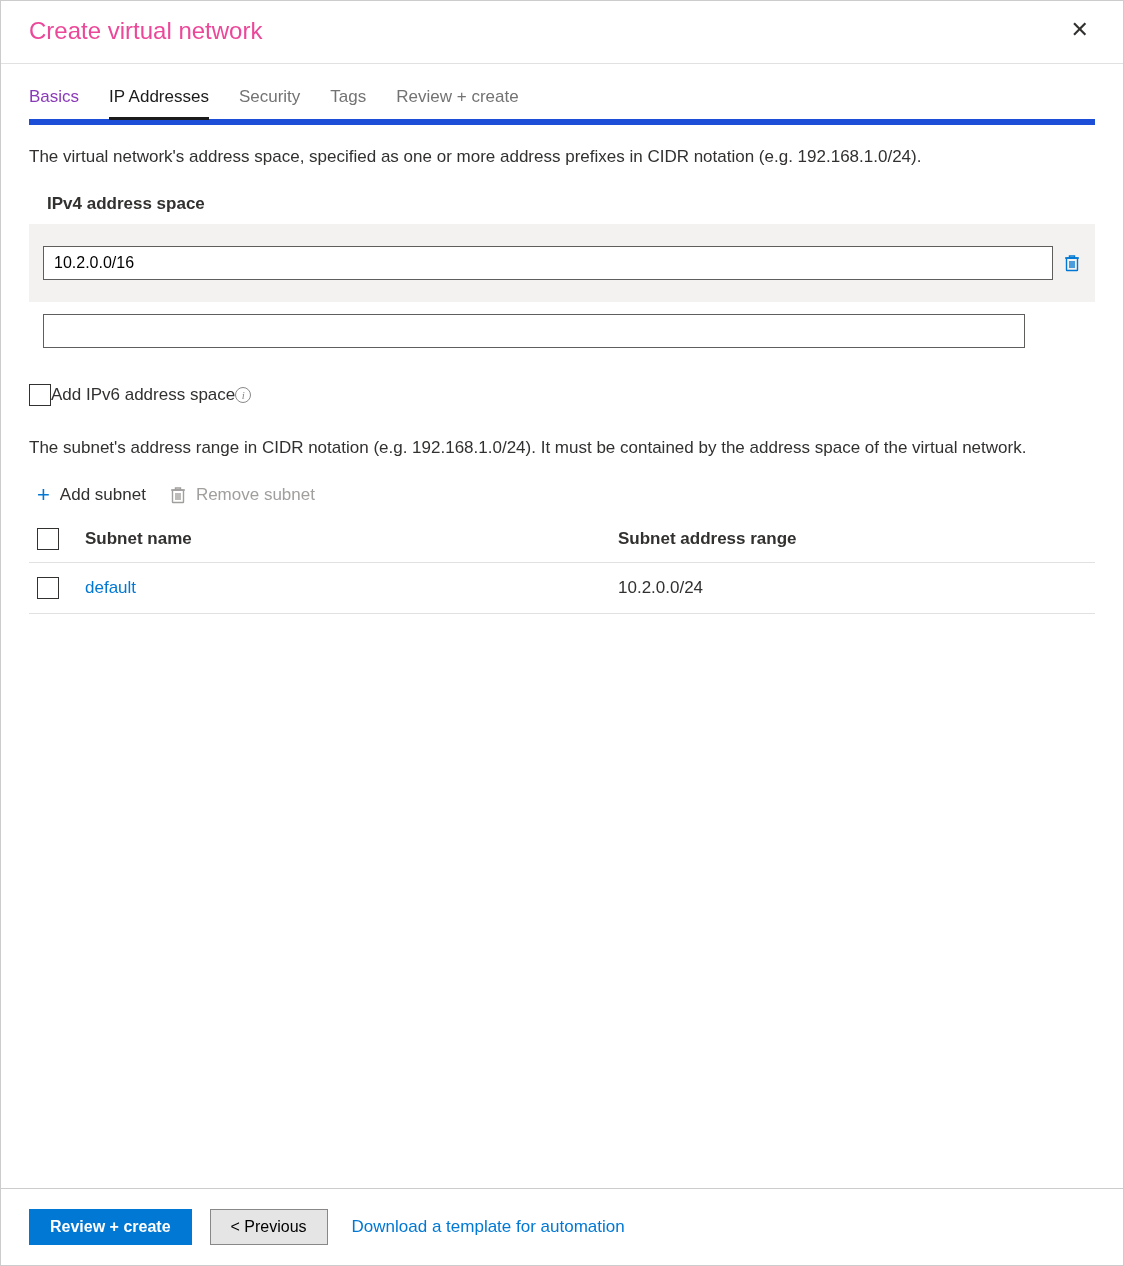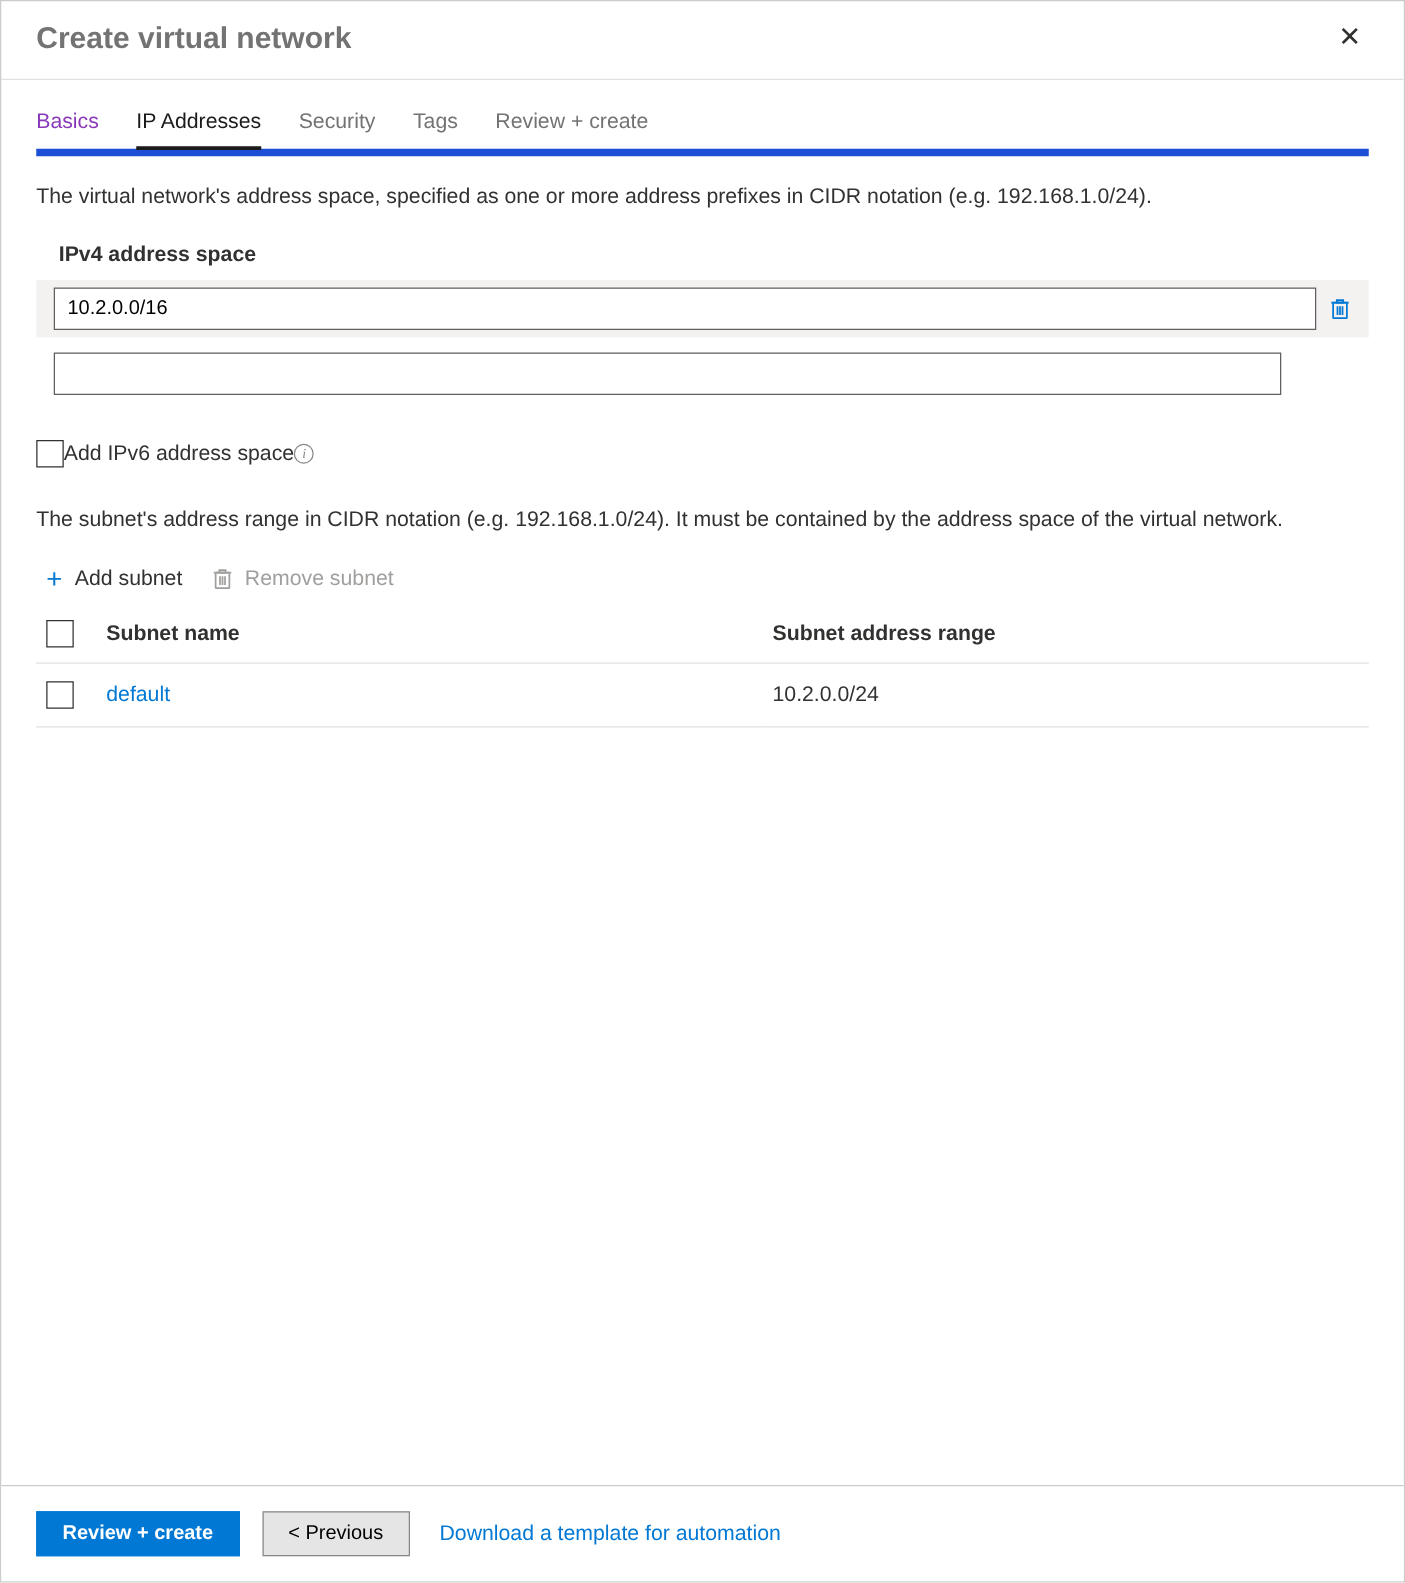--- a/index.html
+++ b/index.html
@@ -16,22 +16,22 @@
     }
     .header {
       padding: 16px 28px 18px 28px;
       border-bottom: 1px solid #e1e1e1;
       display: flex;
       justify-content: space-between;
       align-items: flex-start;
     }
     .header h1 {
       font-size: 24px;
-      font-weight: 700;
-      color: #737373;
+      font-weight: 400;
+      color: #ec4899;
     }
     .close-btn {
       font-size: 22px;
       font-weight: 300;
       cursor: pointer;
       line-height: 1;
       padding: 2px 6px;
       color: #323130;
     }
     .content {
@@ -63,21 +63,21 @@
       margin: 20px 0 24px 0;
       line-height: 1.45;
     }
     .section-label {
       font-size: 17px;
       font-weight: 600;
       margin: 0 0 10px 18px;
     }
     .addr-block {
       background: #f3f2f1;
-      padding: 6px 10px;
+      padding: 22px 10px;
       margin-bottom: 4px;
     }
     .addr-row {
       display: flex;
       align-items: center;
       gap: 10px;
       padding: 0 4px;
     }
     .addr-input {
       flex: 1;

